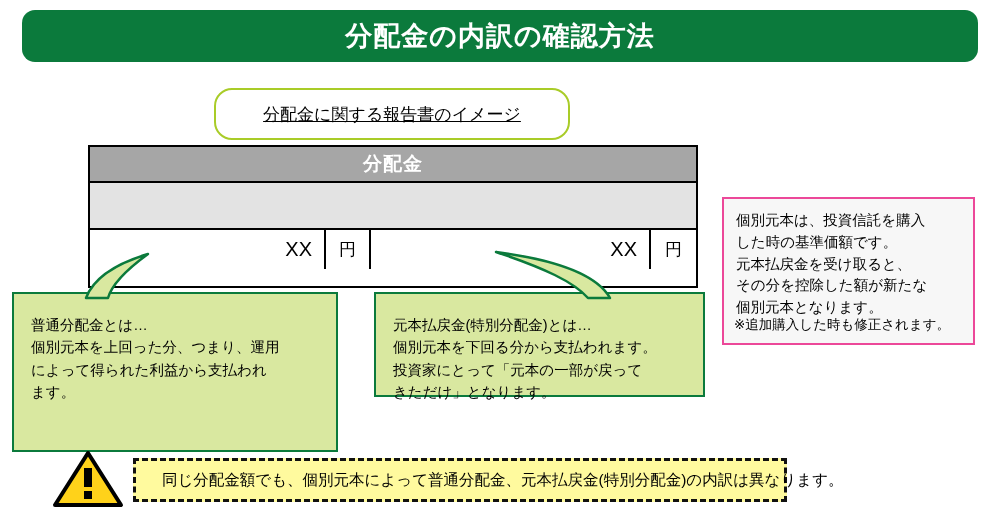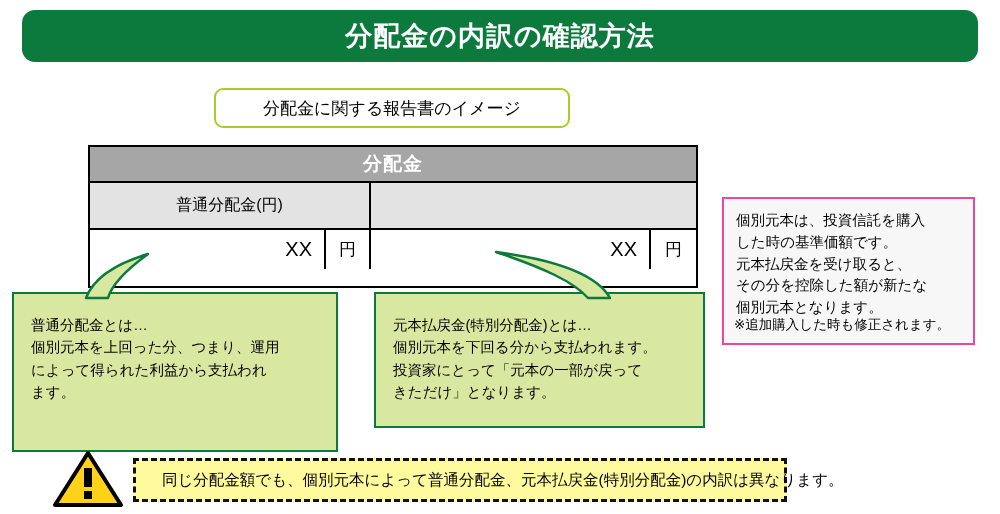--- a/index.html
+++ b/index.html
@@ -37,28 +37,29 @@
     white-space: nowrap;
     text-align: center;
   }
 
   
   #report-label {
     position: absolute;
     left: 214px;
     top: 88px;
     width: 356px;
-    height: 40px;
+    height: 52px;
     background: #ffffff;
     border: 2.5px solid #a9cc28;
-    border-radius: 9px;
-    display: flex;
-    align-items: center;
-    justify-content: center;
-    box-sizing: border-box;
+    border-radius: 18px;
+    display: flex;
+    align-items: center;
+    justify-content: center;
+    box-sizing: border-box;
+    text-decoration: underline;
   }
   #report-label .label-text {
     font-size: 17px;
     color: #000000;
     white-space: nowrap;
   }
 
   
   #report-table {
     position: absolute;
@@ -142,21 +143,21 @@
   .callout .callout-text {
     position: absolute;
     left: 17px;
     top: 20px;
     font-size: 14.5px;
     line-height: 1.55;
     white-space: pre-line;
     color: #000000;
   }
   #callout-ordinary { left: 12px;  top: 292px; width: 326px; height: 160px; }
-  #callout-refund   { left: 374px; top: 292px; width: 331px; height: 136px; }
+  #callout-refund   { left: 374px; top: 292px; width: 331px; height: 105px; }
 
   
   .pointer-svg {
     position: absolute;
     z-index: 3;
     overflow: visible;
   }
   #pointer-ordinary { left: 86px;  top: 248px; }
   #pointer-refund   { left: 492px; top: 248px; }
 
@@ -230,21 +231,20 @@
   <span class="label-text">分配金に関する報告書のイメージ</span>
 </div>
 
 <div id="report-table">
 
   <div class="tbl-row" id="tbl-head-row">
     <span class="head-text">分配金</span>
   </div>
 
   <div class="tbl-row" id="tbl-colhead-row">
-    <div class="colhead-cell" id="colhead-ordinary">普通分配金(円)</div>
   </div>
 
   <div class="tbl-row" id="tbl-value-row">
     <div class="val-cell" id="val-ordinary">XX</div>
     <div class="unit-cell" id="unit-ordinary">円</div>
     <div class="val-cell" id="val-refund">XX</div>
     <div class="unit-cell" id="unit-refund">円</div>
   </div>
 
 </div>

